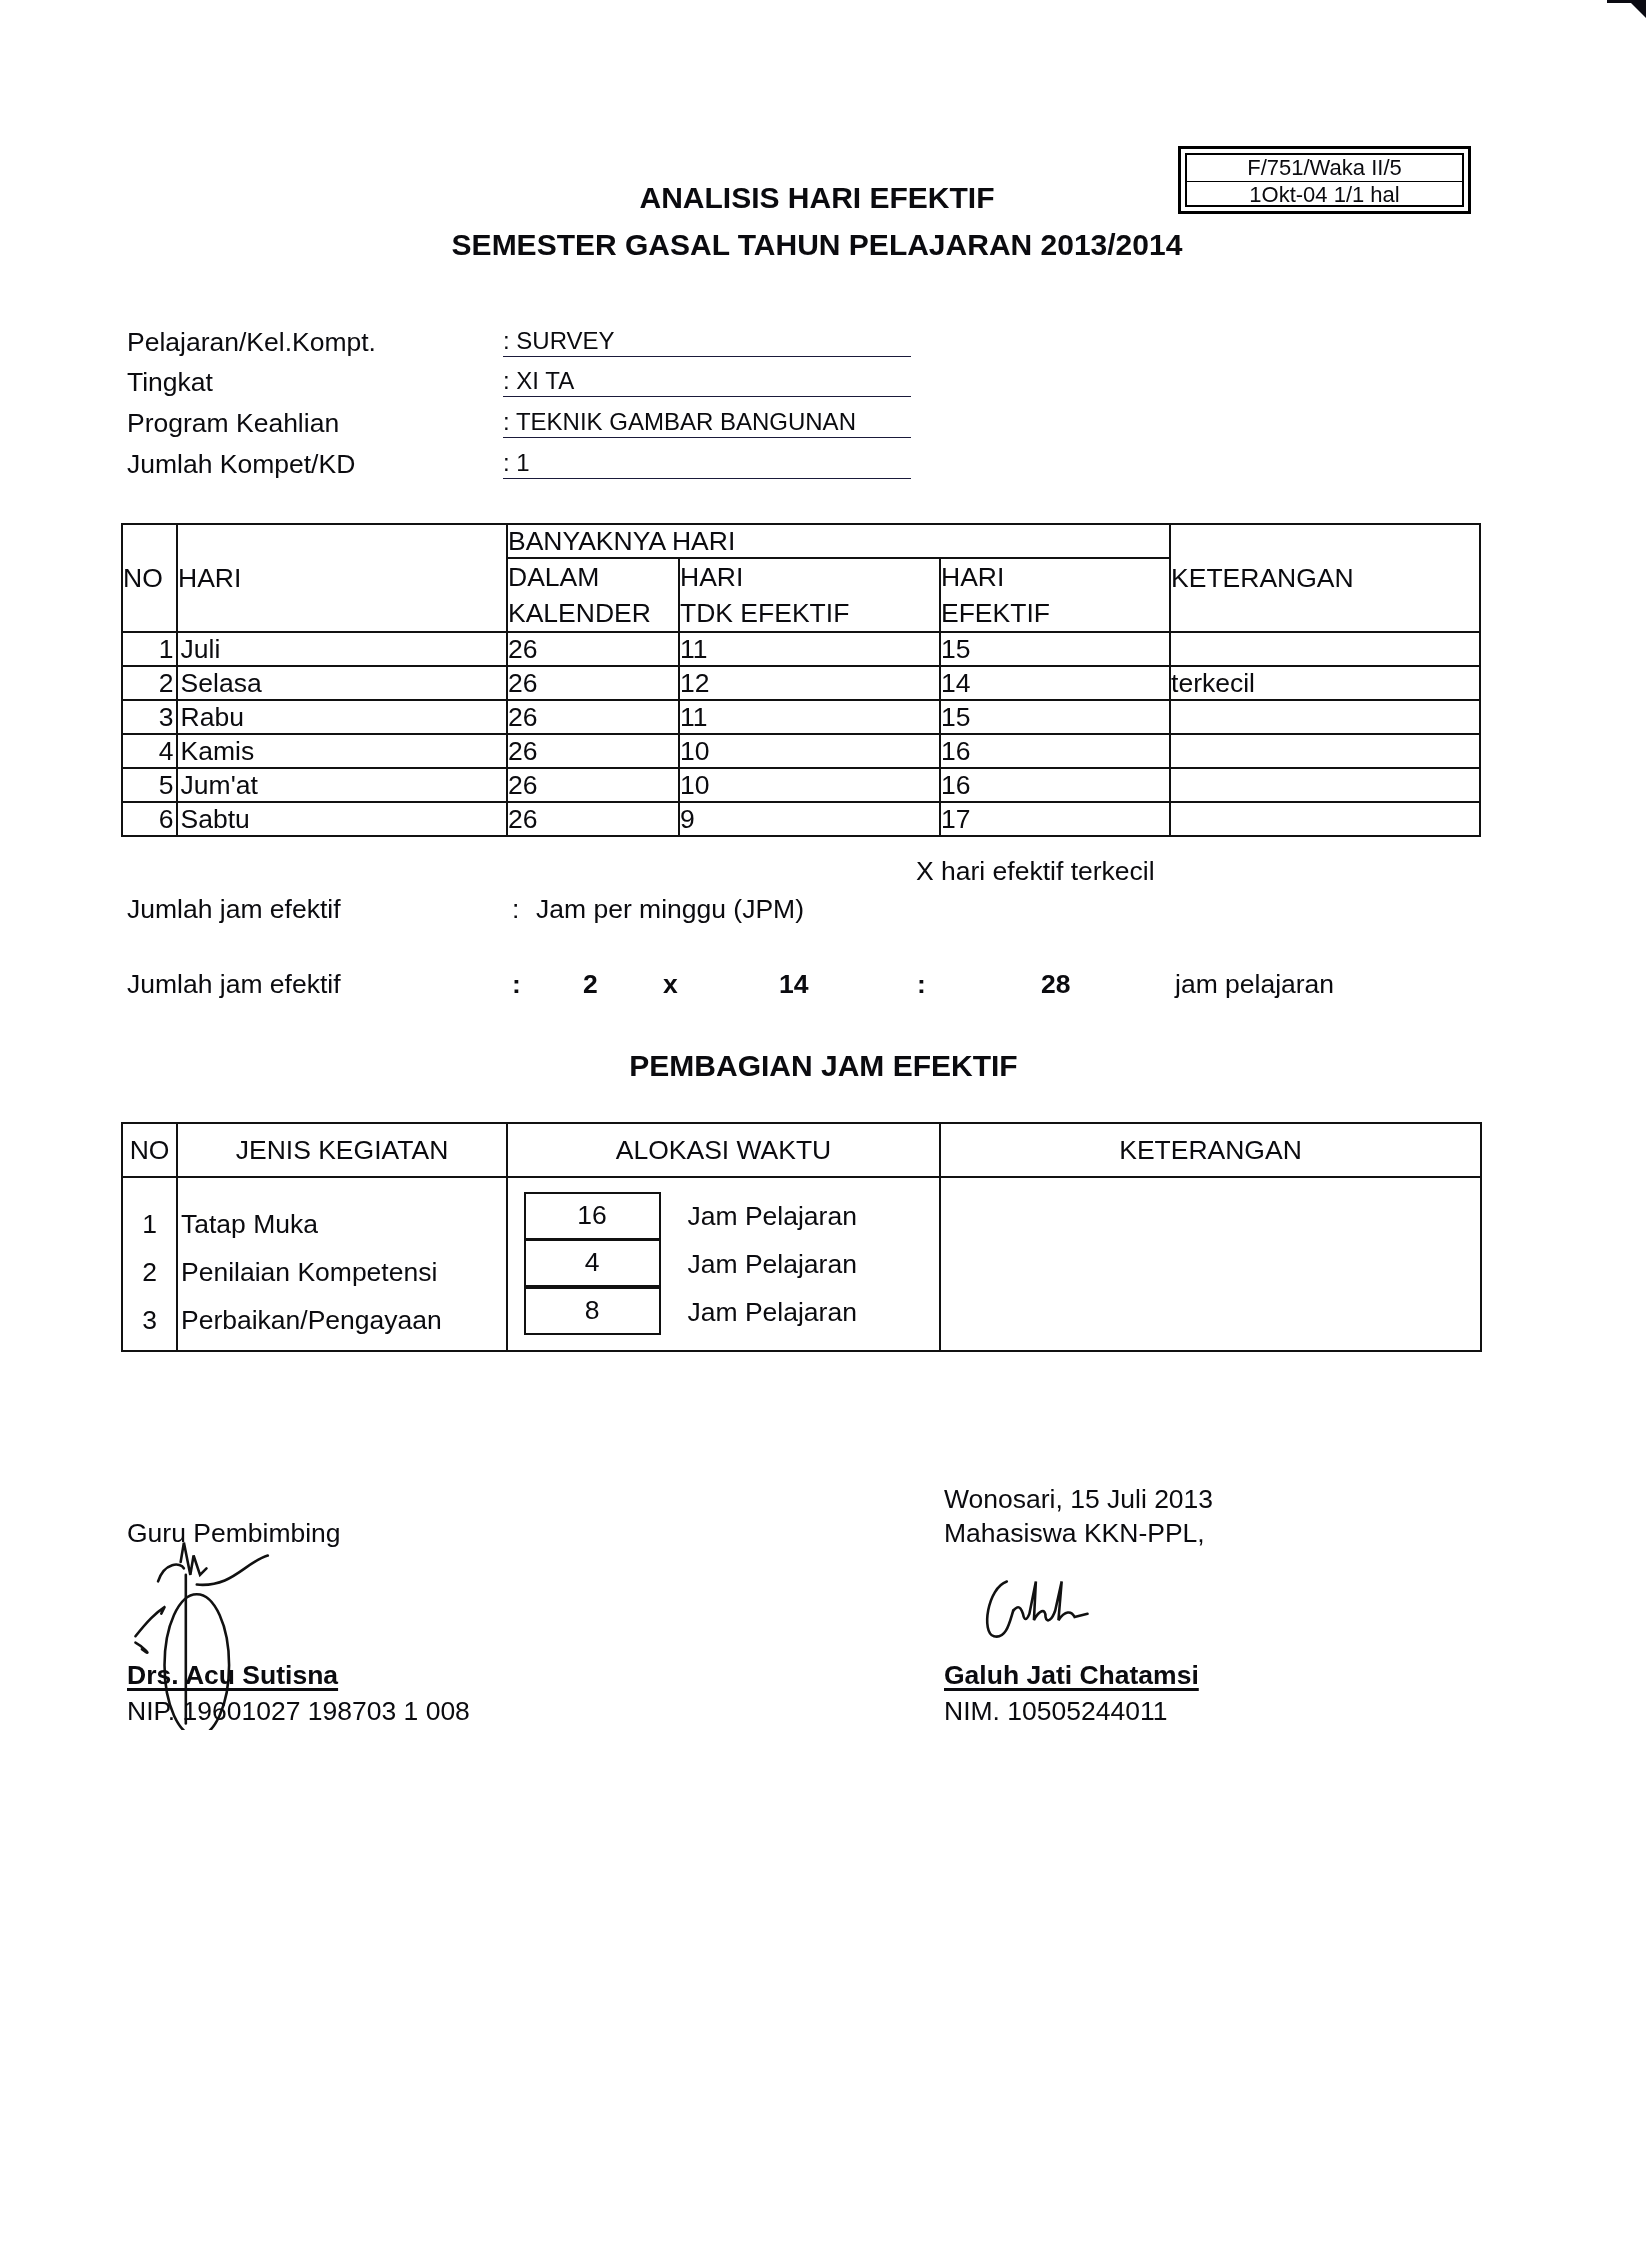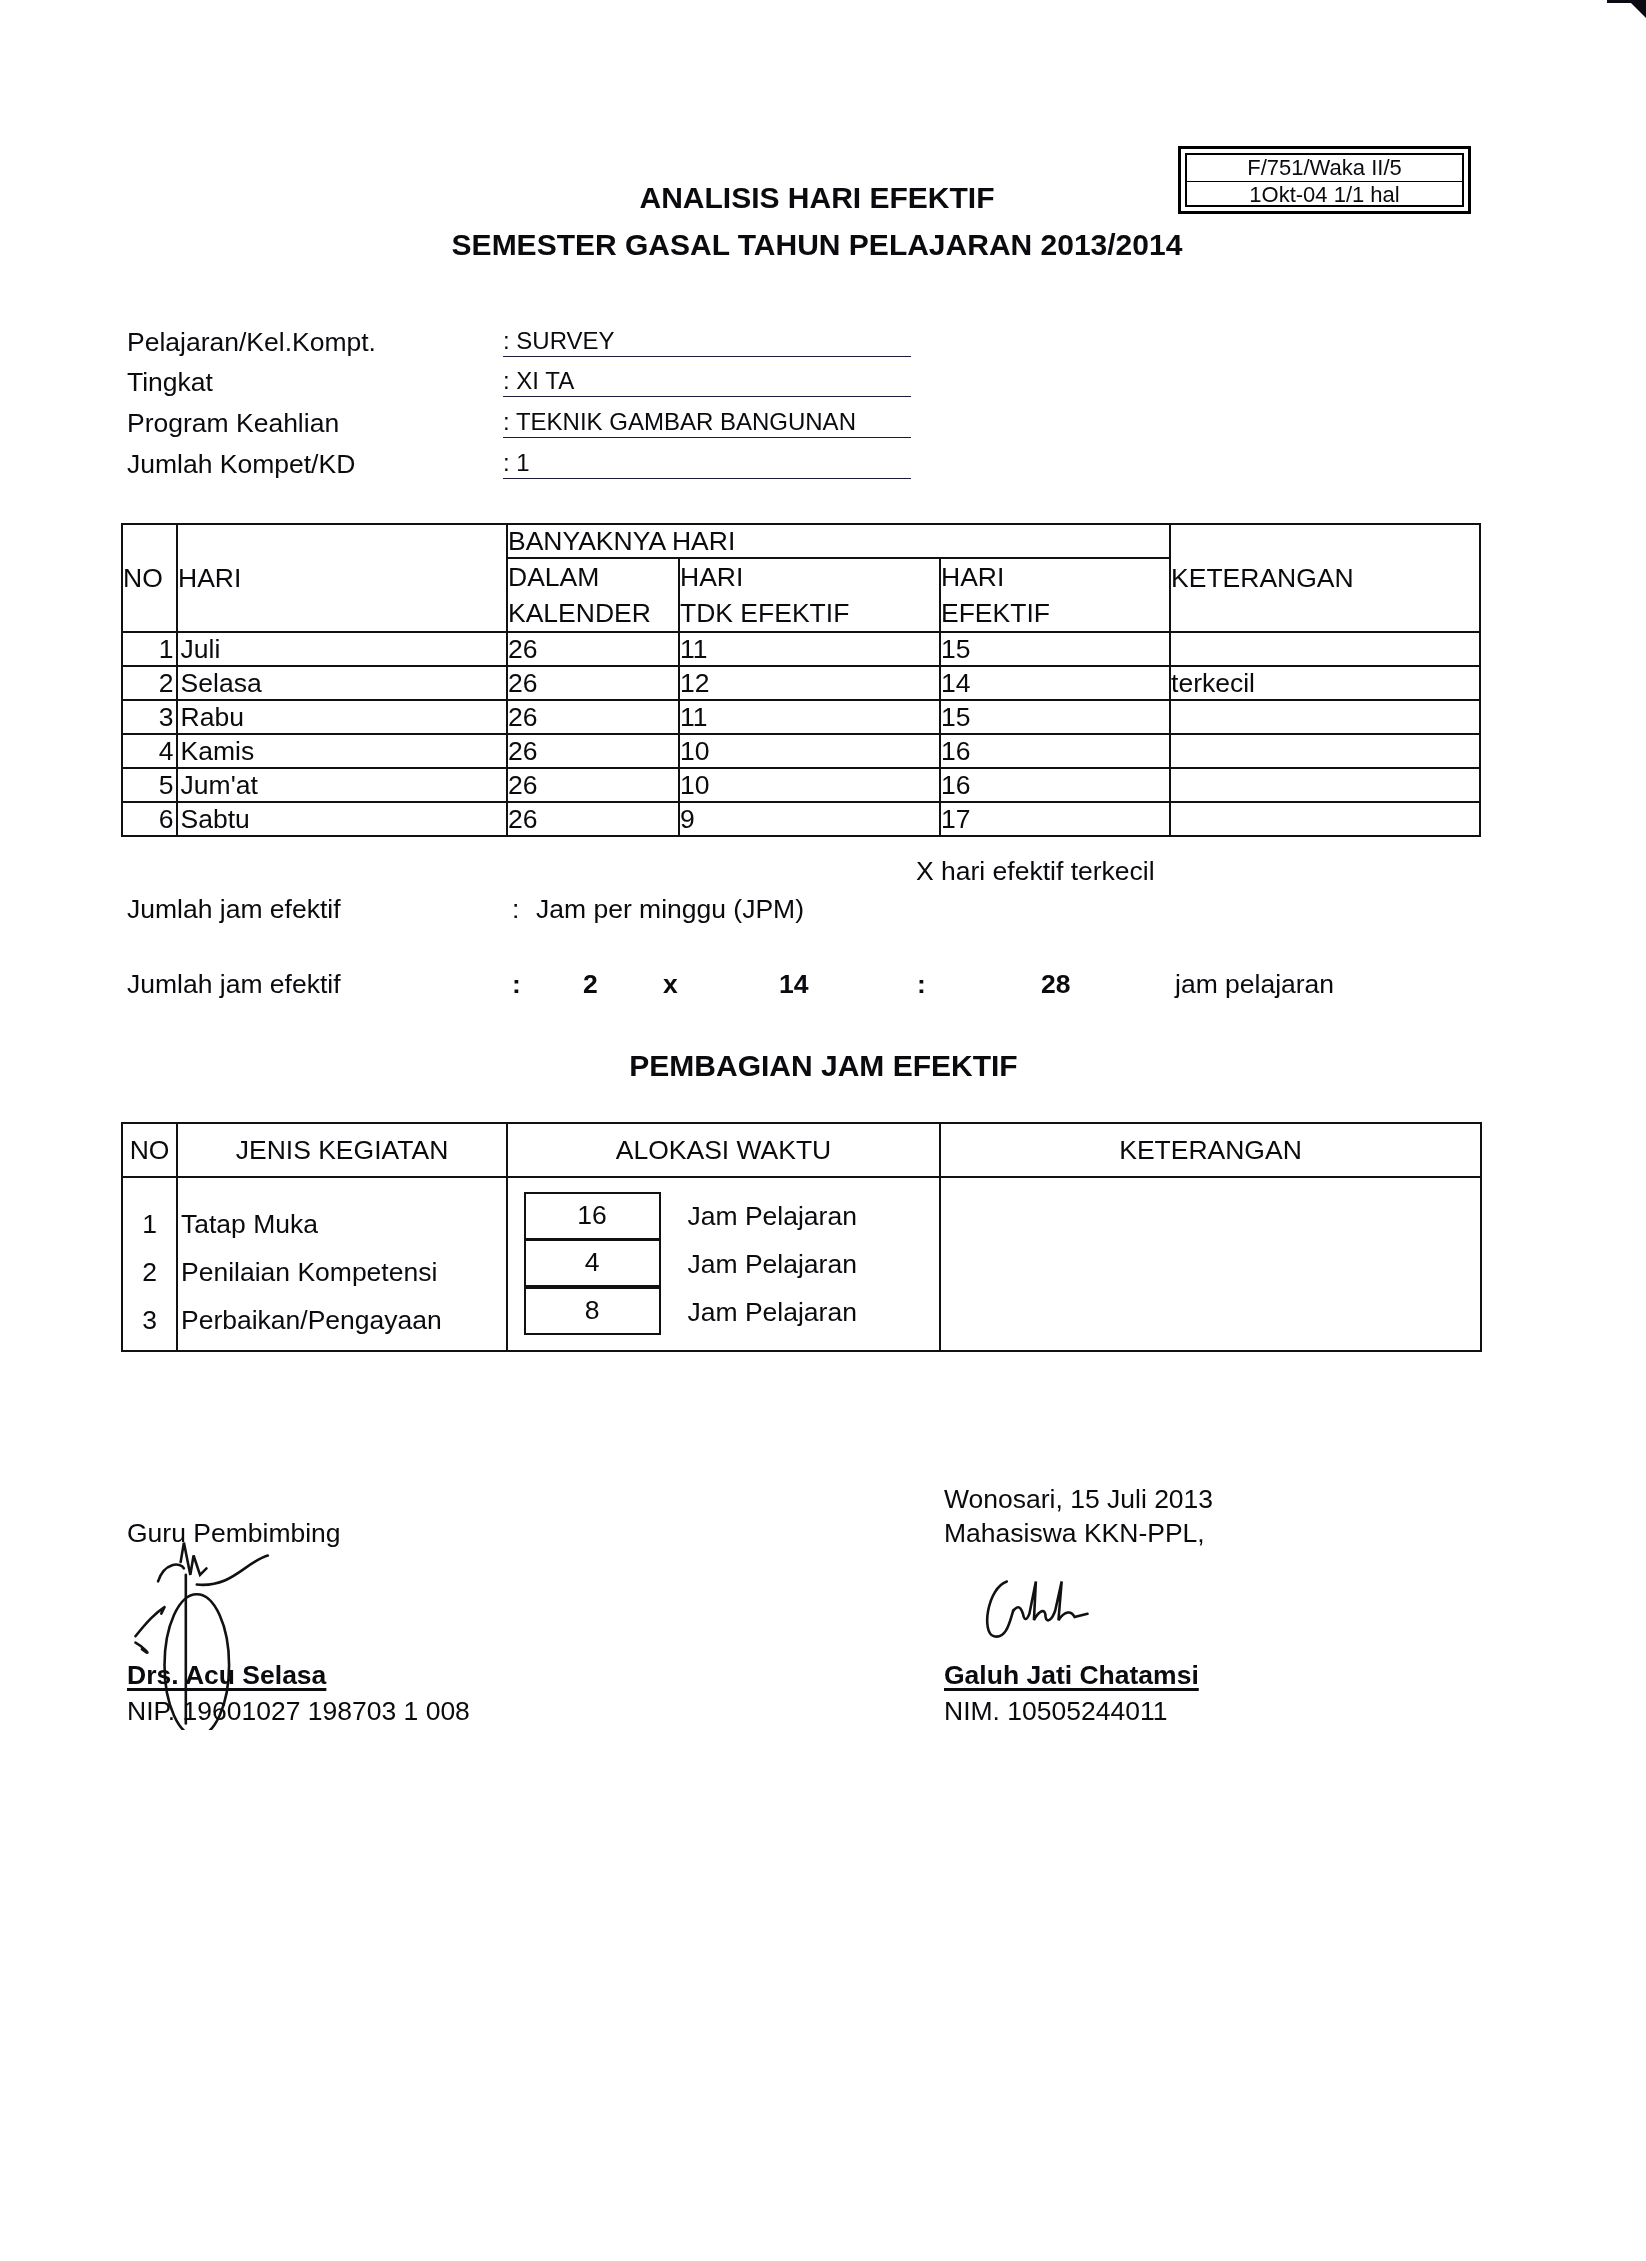--- a/index.html
+++ b/index.html
@@ -242,21 +242,21 @@
     <g fill="none" stroke="#111" stroke-width="4" stroke-linecap="round">
       <path d="M88 60 L88 290"></path>
       <ellipse cx="105" cy="200" rx="50" ry="110"></ellipse>
       <path d="M10 155 C30 130 40 120 55 110 M55 110 L50 120"></path>
       <path d="M20 175 C 40 190 20 170 10 165"></path>
       <path d="M45 70 C 55 40 80 40 85 50"></path>
       <path d="M80 40 L 85 10 L 95 60 L 100 30 L 110 60 L 120 50"></path>
       <path d="M105 75 C 160 80 180 40 215 30"></path>
     </g>
   </svg>
-  <div class="sig sig-name" style="left:127px; top:1660px">Drs. Acu Selasa</div>
+  <div class="sig sig-name" style="left:127px; top:1660px">Drs. Acu Sutisna</div>
   <div class="sig" style="left:127px; top:1696px">NIP. 19601027 198703 1 008</div>
 </div>
 
 <div>
   <div class="sig" style="left:944px; top:1484px">Wonosari, 15 Juli 2013</div>
   <div class="sig" style="left:944px; top:1518px">Mahasiswa KKN-PPL,</div>
   <svg class="abs" style="left:981px; top:1575px" width="142" height="71" viewBox="0 0 220 110">
     <g fill="none" stroke="#111" stroke-width="4" stroke-linecap="round">
       <path d="M40 10 C 10 20 0 90 20 95 C 40 100 45 70 50 55"></path>
       <path d="M50 55 C 55 50 60 45 65 60 C 67 70 70 72 75 60 L 85 10 L 82 70 C 90 55 100 50 100 65 C 102 75 110 70 115 55 L 125 10 L 120 70 C 130 55 140 55 145 65 L 165 60"></path>

